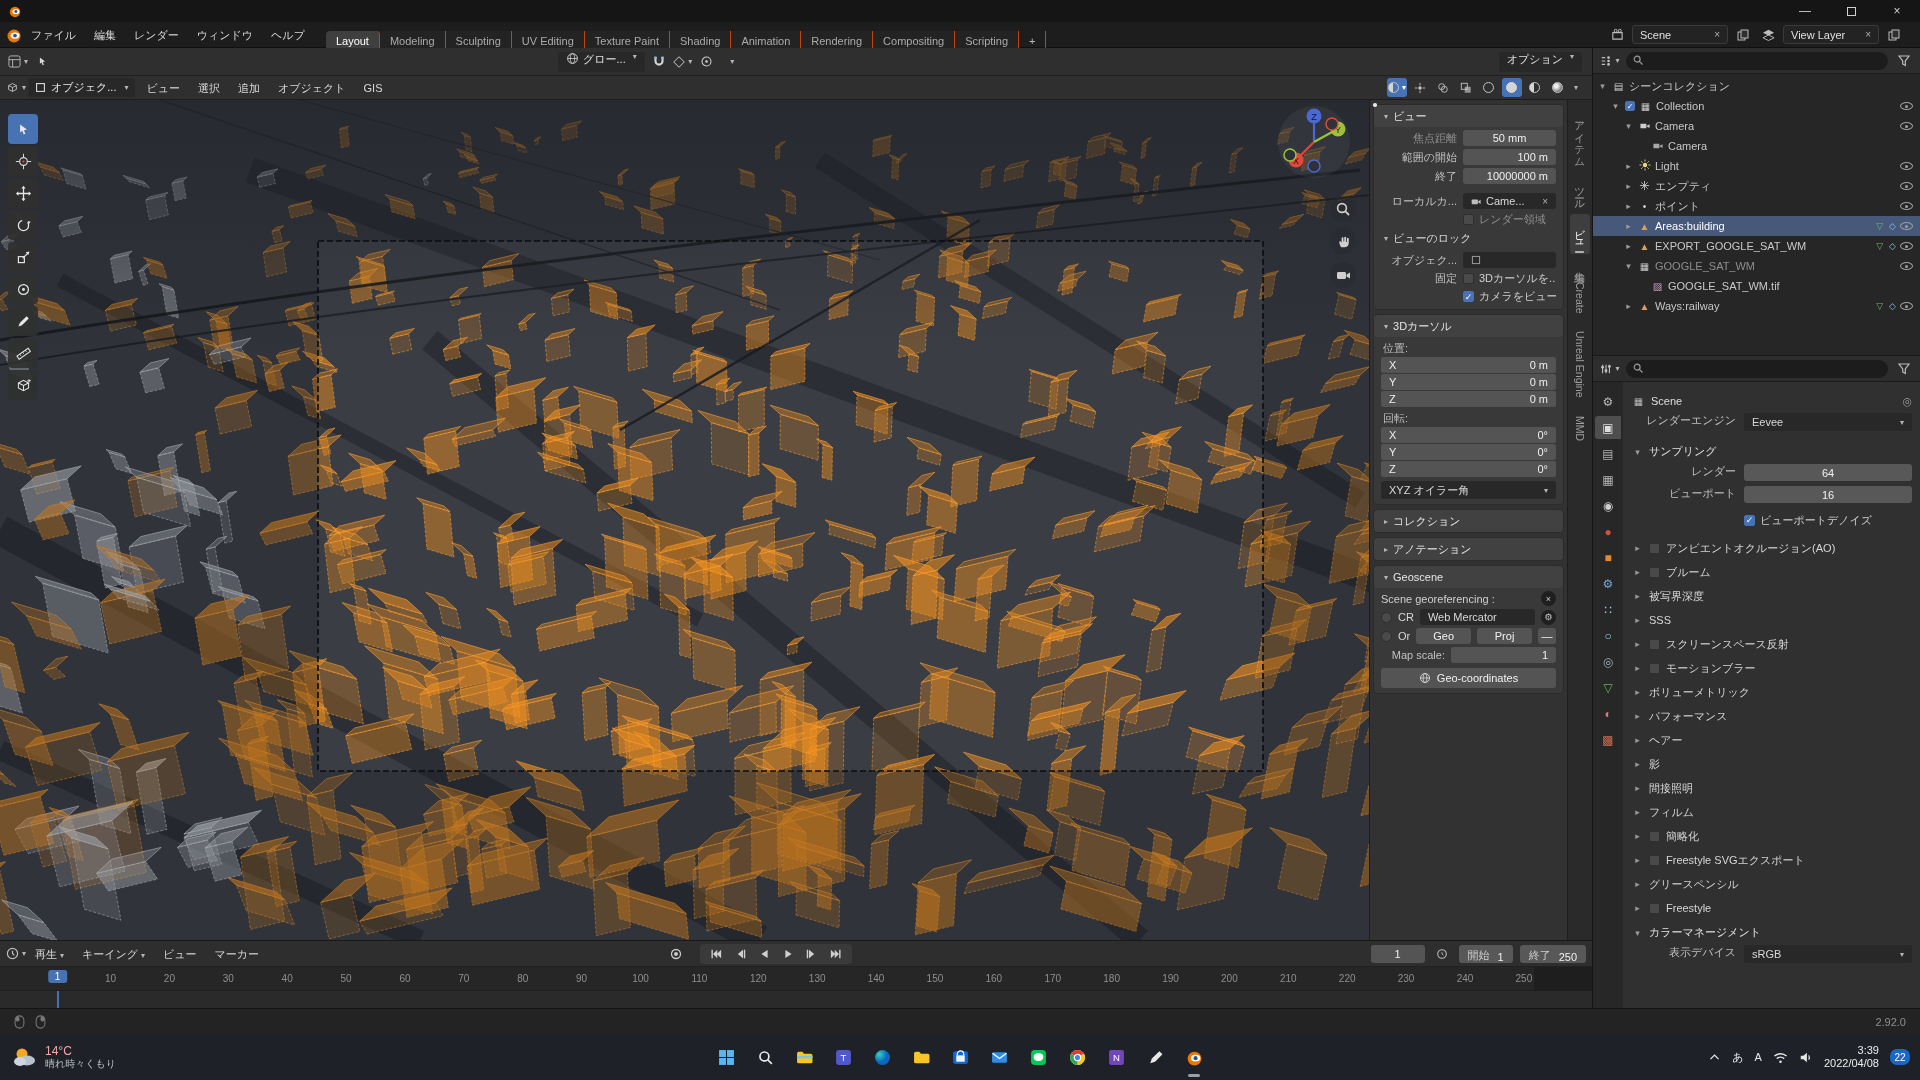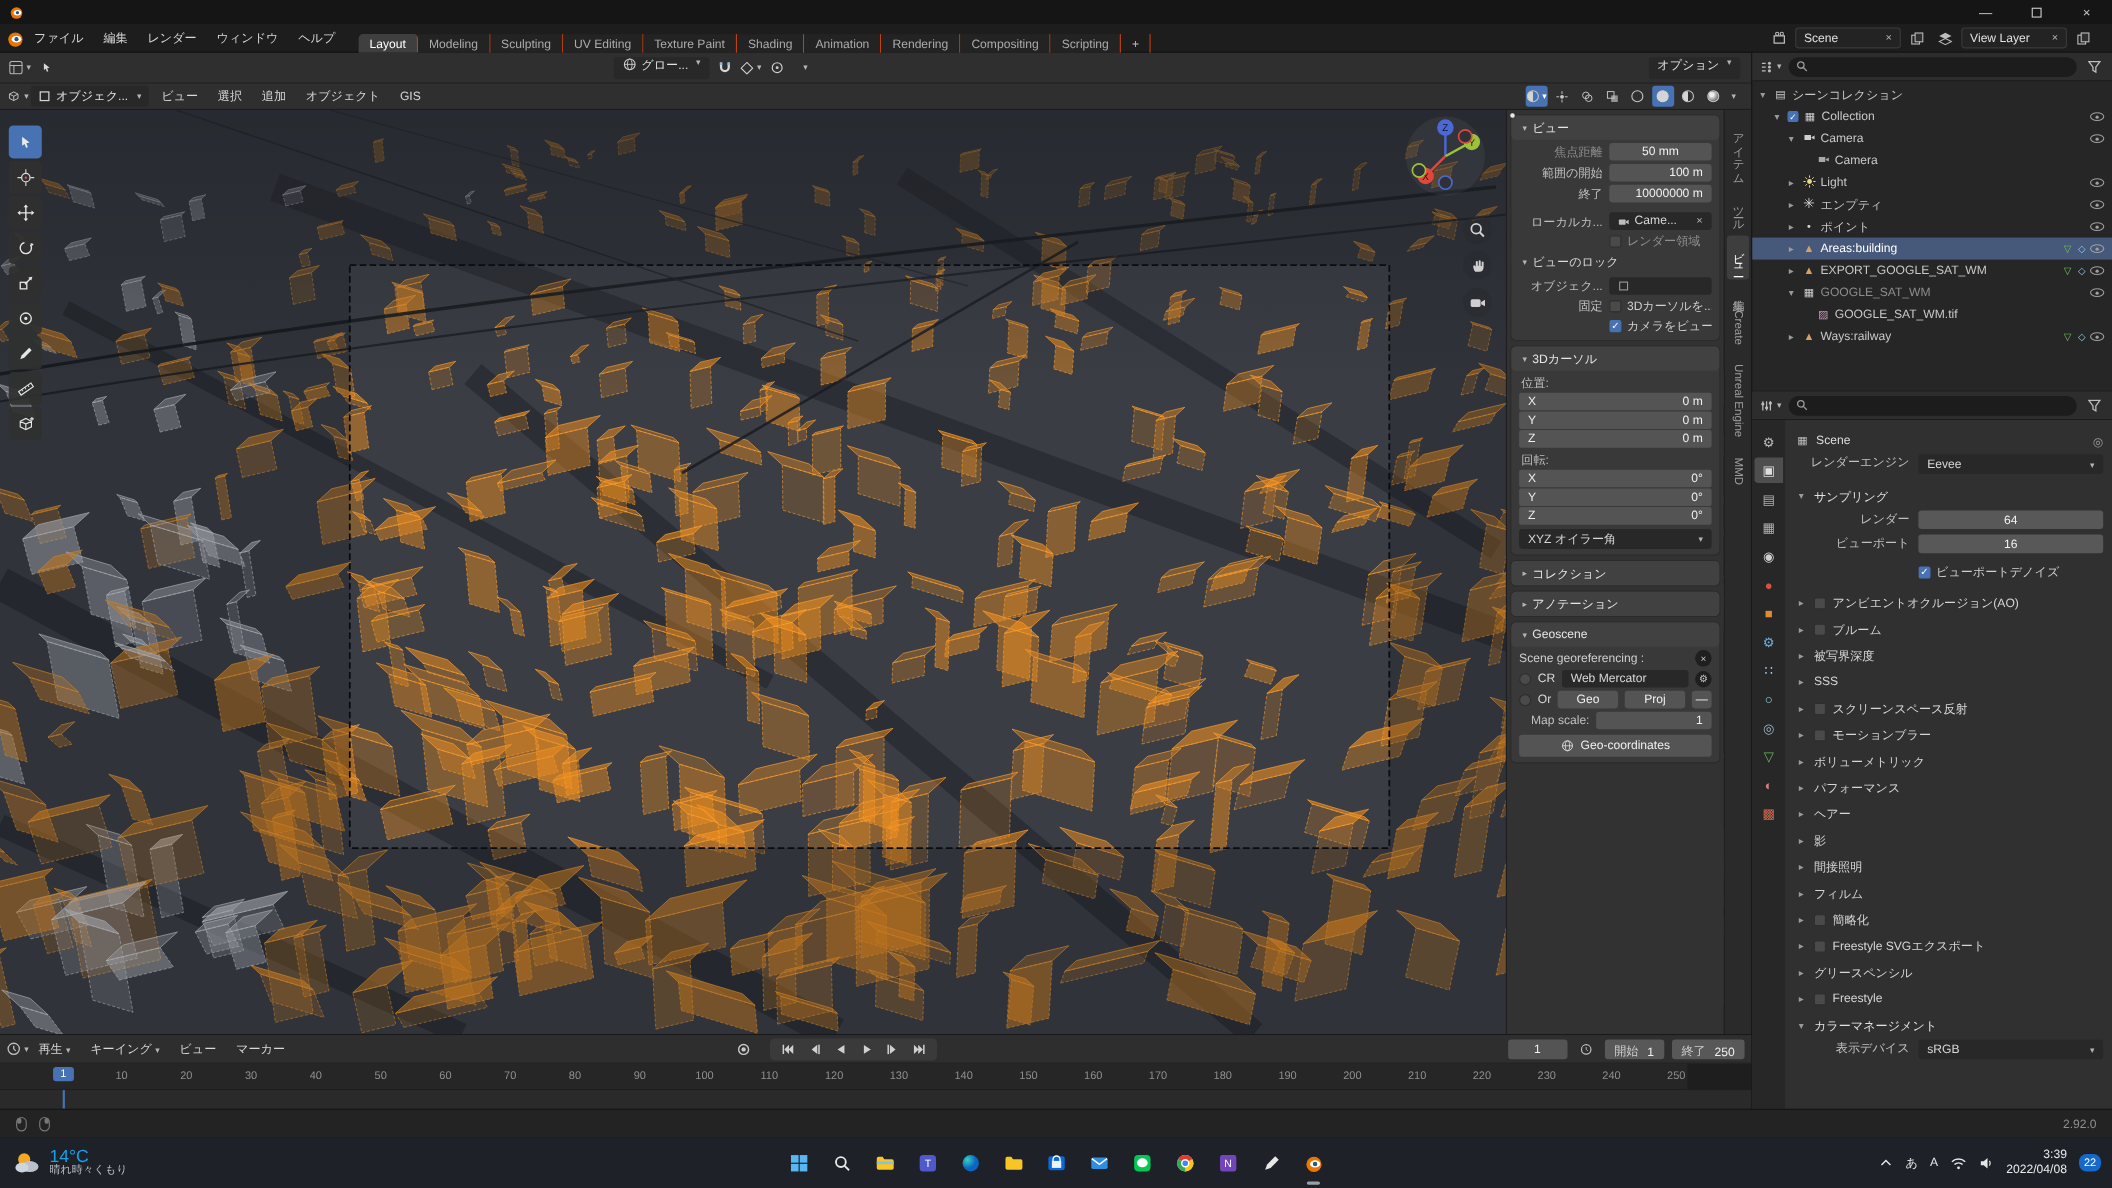--- a/index.html
+++ b/index.html
@@ -123,21 +123,21 @@
 .tick{position:absolute;top:6px;transform:translateX(-50%);color:#8f8f8f;font-size:10px}
 .playhead-chip{position:absolute;top:3px;transform:translateX(-50%);background:#4772b3;color:#fff;border-radius:3px;padding:1px 7px;font-size:10px;z-index:2}
 #tl-body{position:relative;height:17px;background:#2a2a2a}
 .playhead-line{position:absolute;top:0;width:2px;height:100%;background:#4772b3}
 
 #statusbar{left:0;top:1008px;width:1920px;height:26px;background:#232323;border-top:1px solid #141414;display:flex;align-items:center;gap:10px;padding:0 14px;color:#8f8f8f}
 .sb-right{margin-left:auto}
 
 #taskbar{left:0;top:1034px;width:1920px;height:46px;background:#1e2128;display:flex;align-items:center;padding:0 12px}
 .weather{display:flex;align-items:center;gap:7px}
-.weather .wt{color:#0ea5e9;font-size:16px;line-height:13px}
+.weather .wt{color:#fca5a5;font-size:12px;line-height:13px}
 .weather .wd{color:#b9bec6;font-size:10px;line-height:12px}
 #tb-center{position:absolute;left:50%;transform:translateX(-50%);display:flex;gap:15px;align-items:center}
 .tb-ic{width:24px;height:24px;position:relative;display:flex;align-items:center;justify-content:center}
 .tb-ic.active::after{content:"";position:absolute;bottom:-8px;left:6px;right:6px;height:3px;border-radius:2px;background:#98a0ab}
 .tray{position:absolute;right:10px;display:flex;align-items:center;gap:11px;color:#e8e8e8}
 .clockblk{text-align:right;font-size:11px;line-height:13px;color:#ececec}
 .badge{background:#1668c9;color:#fff;border-radius:7px;min-width:20px;height:16px;display:flex;align-items:center;justify-content:center;font-size:10px;padding:0 4px}
 </style>
 </head>
 <body>

